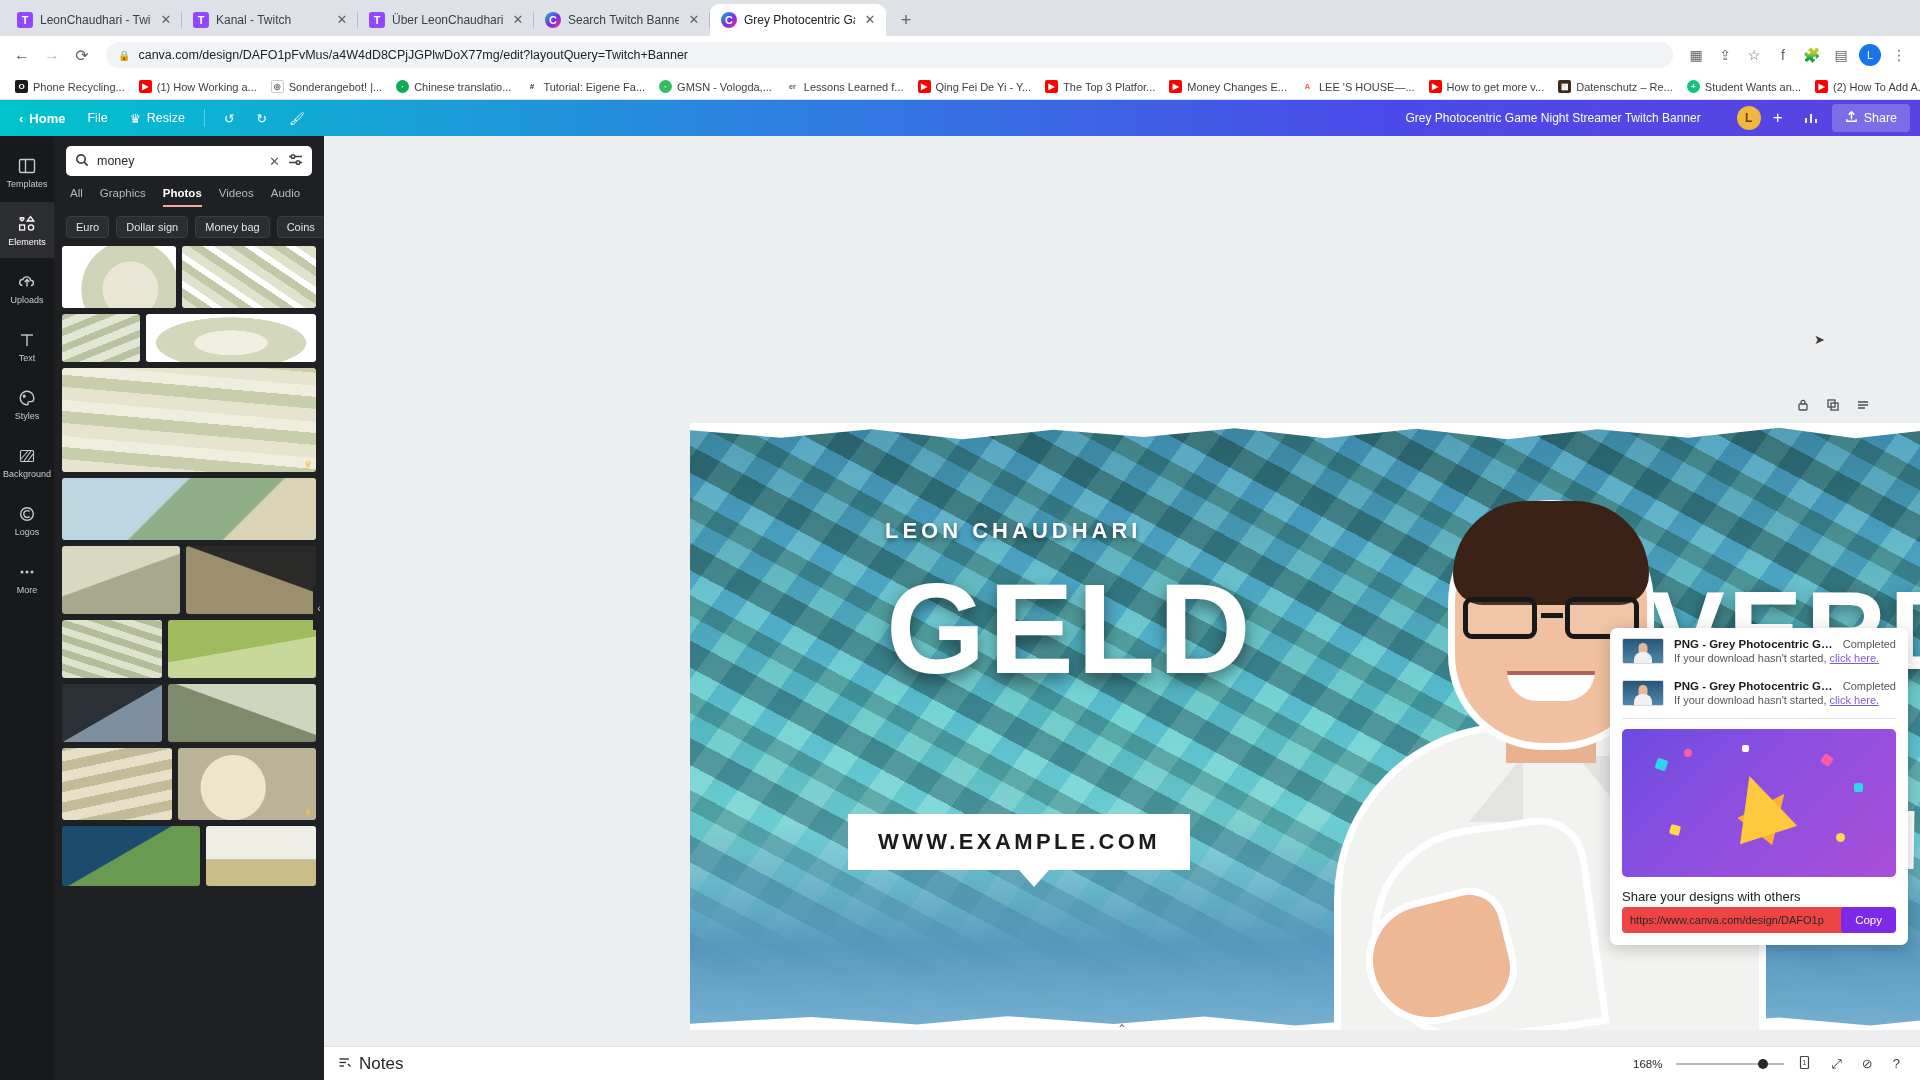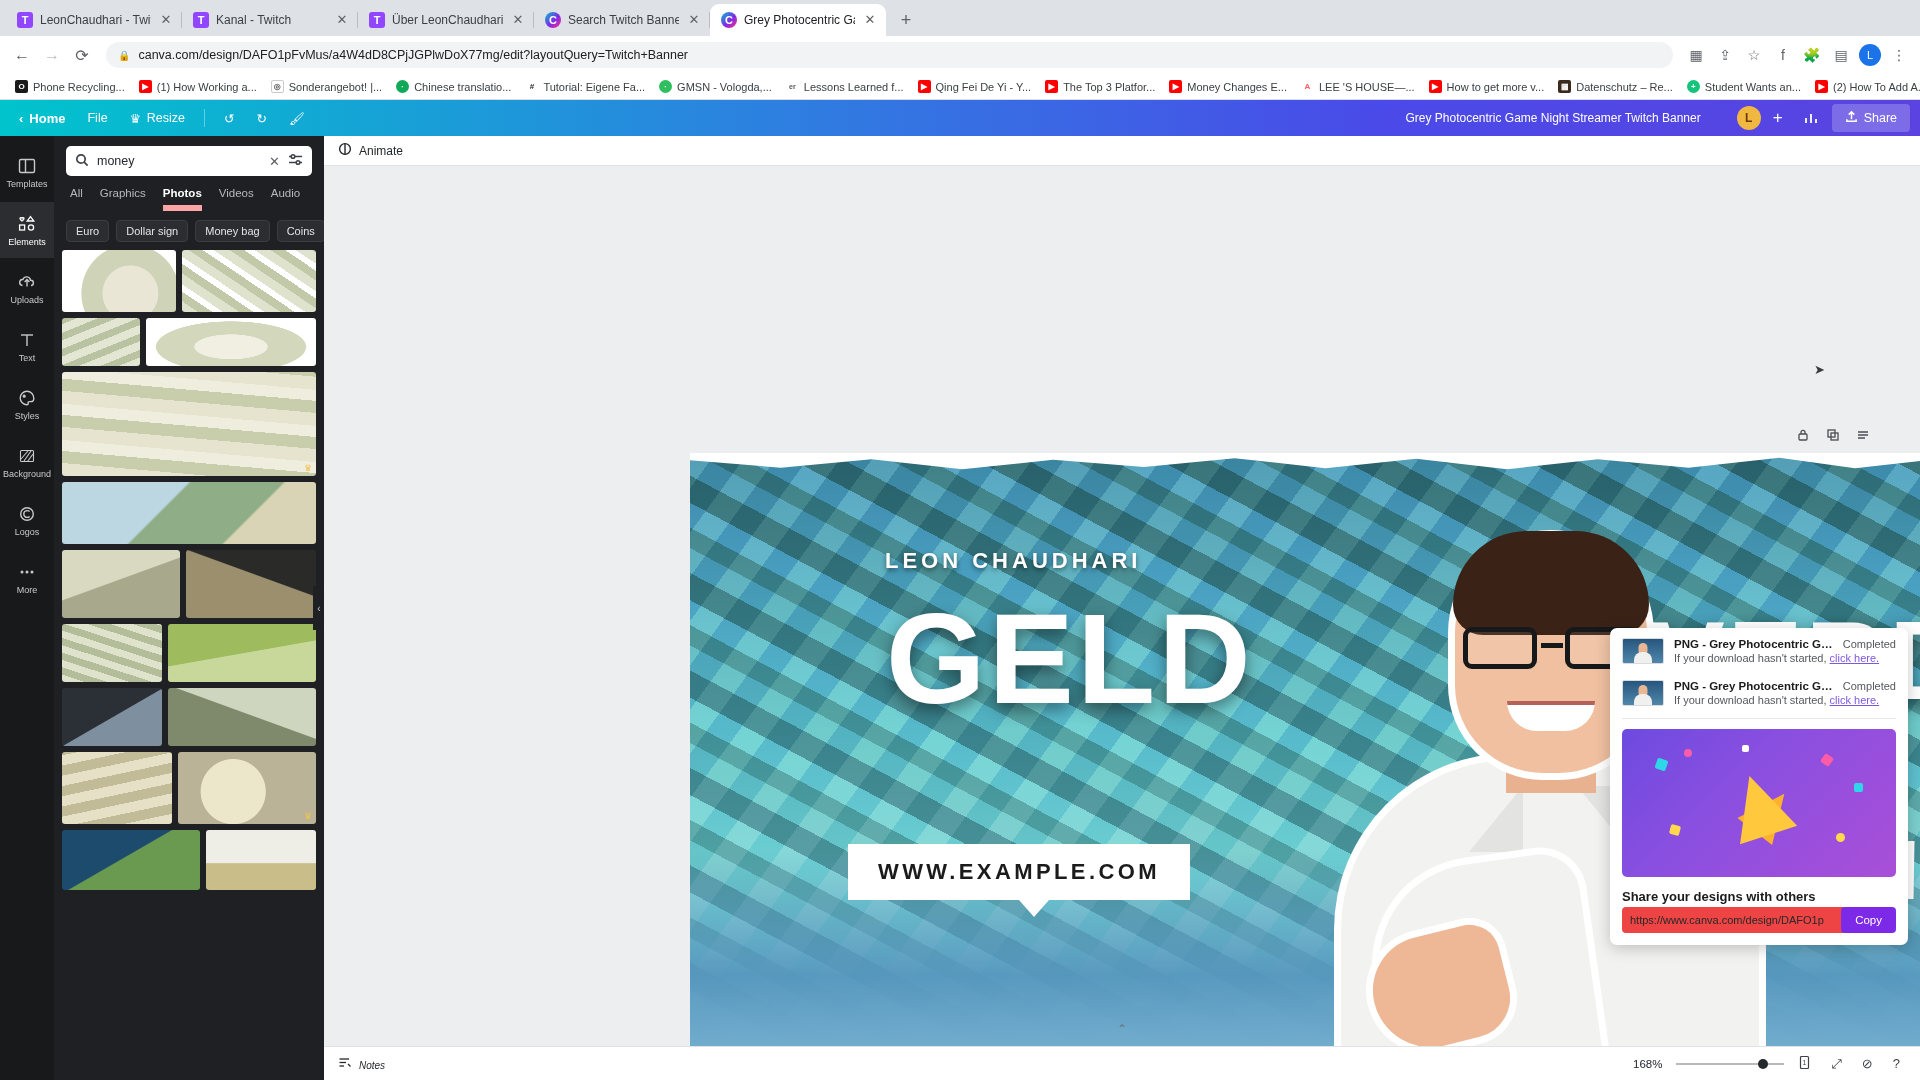--- a/index.html
+++ b/index.html
@@ -139,21 +139,21 @@
     background: #fff; border-radius: 5px; height: 30px; display: flex;
     align-items: center; gap: 8px; padding: 0 9px;
   }
   .search-input-txt { flex: 1; font-size: 12.5px; color: #25282c; }
   .sb-ico { color: #5b5f66; font-size: 13px; }
   .tabs-row {
     display: flex; gap: 17px; padding: 5px 16px 0 16px;
     font-size: 11.5px; color: #b6b8bd;
   }
   .ptab { padding-bottom: 6px; }
-  .ptab.active { color: #fff; font-weight: bold; border-bottom: 6px solid #fca5a5; }
+  .ptab.active { color: #fff; font-weight: bold; border-bottom: 2px solid #fca5a5; }
   .chips-row {
     display: flex; gap: 7px; padding: 9px 12px 8px 12px;
     align-items: center; overflow: hidden;
   }
   .chip {
     background: #2c2d31; border: 1px solid #3a3c41; border-radius: 4px;
     padding: 4px 9px; font-size: 11px; color: #e2e3e6; white-space: nowrap;
   }
   .grid { padding: 0 8px 10px 8px; overflow: hidden; flex: 1; }
   .grow { display: flex; gap: 6px; margin-bottom: 6px; }
@@ -305,21 +305,21 @@
   }
   .scroll-chevron {
     position: absolute; left: 50%; bottom: 10px; transform: translateX(-50%);
     font-size: 12px; color: #6d7177;
   }
 
   .status-bar {
     height: 34px; background: #fff; border-top: 1px solid #e1e2e5;
     display: flex; align-items: center; padding: 0 14px; flex: none; gap: 8px;
   }
-  .notes { display: flex; align-items: flex-end; gap: 7px; font-size: 10px; color: #25282c; font-style: italic; }
+  .notes { display: flex; align-items: flex-end; gap: 7px; font-size: 17px; color: #25282c; }
   .sb-spacer { flex: 1; }
   .zoom-val { font-size: 11.5px; color: #25282c; margin-right: 6px; }
   .zoom-slider { width: 108px; height: 2px; background: #b8babd; position: relative; }
   .zoom-knob {
     position: absolute; left: 82px; top: -4px; width: 10px; height: 10px;
     border-radius: 50%; background: #25282c;
   }
   .sb-ico2 { color: #3e4145; font-size: 13px; padding: 0 6px; }
 
   
@@ -362,21 +362,21 @@
     width: 0; height: 0; border-left: 30px solid transparent;
     border-right: 30px solid transparent; border-bottom: 62px solid #ffc83d;
   }
   .promo-cone2 {
     position: absolute; left: 50%; top: 50%;
     transform: translate(-26%,-30%) rotate(38deg);
     width: 0; height: 0; border-left: 22px solid transparent;
     border-right: 22px solid transparent; border-bottom: 48px solid #ffb02e;
   }
   .conf { position: absolute; border-radius: 2px; }
-  .share-title { font-size: 13px; font-weight: bold; color: #1b1b1d; margin: 12px 12px 3px 12px; }
+  .share-title { font-size: 13px; font-weight: normal; color: #1b1b1d; margin: 12px 12px 3px 12px; }
   .share-sub { font-size: 11.5px; color: #44474c; margin: 0 12px 9px 12px; line-height: 1.42; }
   .link-row { display: flex; margin: 0 12px 12px 12px; height: 26px; }
   .link-input {
     flex: 1; background: #ef4444; border-radius: 4px 0 0 4px; font-size: 11px;
     color: #25282c; display: flex; align-items: center; padding: 0 8px;
     white-space: nowrap; overflow: hidden;
   }
   .copy-btn {
     background: #7d2ae8; color: #fff; font-size: 11.5px; border-radius: 4px;
     padding: 0 14px; display: flex; align-items: center; flex: none;
@@ -688,29 +688,20 @@
       </div>
       <div class="grow">
         <div class="thumb" style="width:138px;height:60px;background:linear-gradient(150deg,#1d4b6e 0 45%,#6a9a4f 46%)"></div>
         <div class="thumb" style="flex:1;height:60px;background:linear-gradient(180deg,#efeee6 0 55%,#c9bd8a 56%)"></div>
       </div>
     </div>
     <div class="panel-collapse">‹</div>
   </div>
 
   <div class="editor">
-    <div class="animate-bar">
-      <span>
-        <svg width="14" height="14" viewBox="0 0 14 14" fill="none" stroke="#25282c" stroke-width="1.4">
-            <circle cx="7" cy="7" r="5.4"></circle>
-            <path d="M7 1.6v10.8"></path>
-          </svg>
-      </span>
-      <span class="animate-label">Animate</span>
-    </div>
 
     <div class="canvas-area">
       <div class="cursor-dot">➤</div>
 
       <div class="float-tools">
         <span>
           <svg width="14" height="14" viewBox="0 0 14 14" fill="none" stroke="#4a4d52" stroke-width="1.3">
               <rect x="3" y="6" width="8" height="6" rx="1"></rect>
               <path d="M5 6V4.4a2 2 0 0 1 4 0V6"></path>
             </svg>

